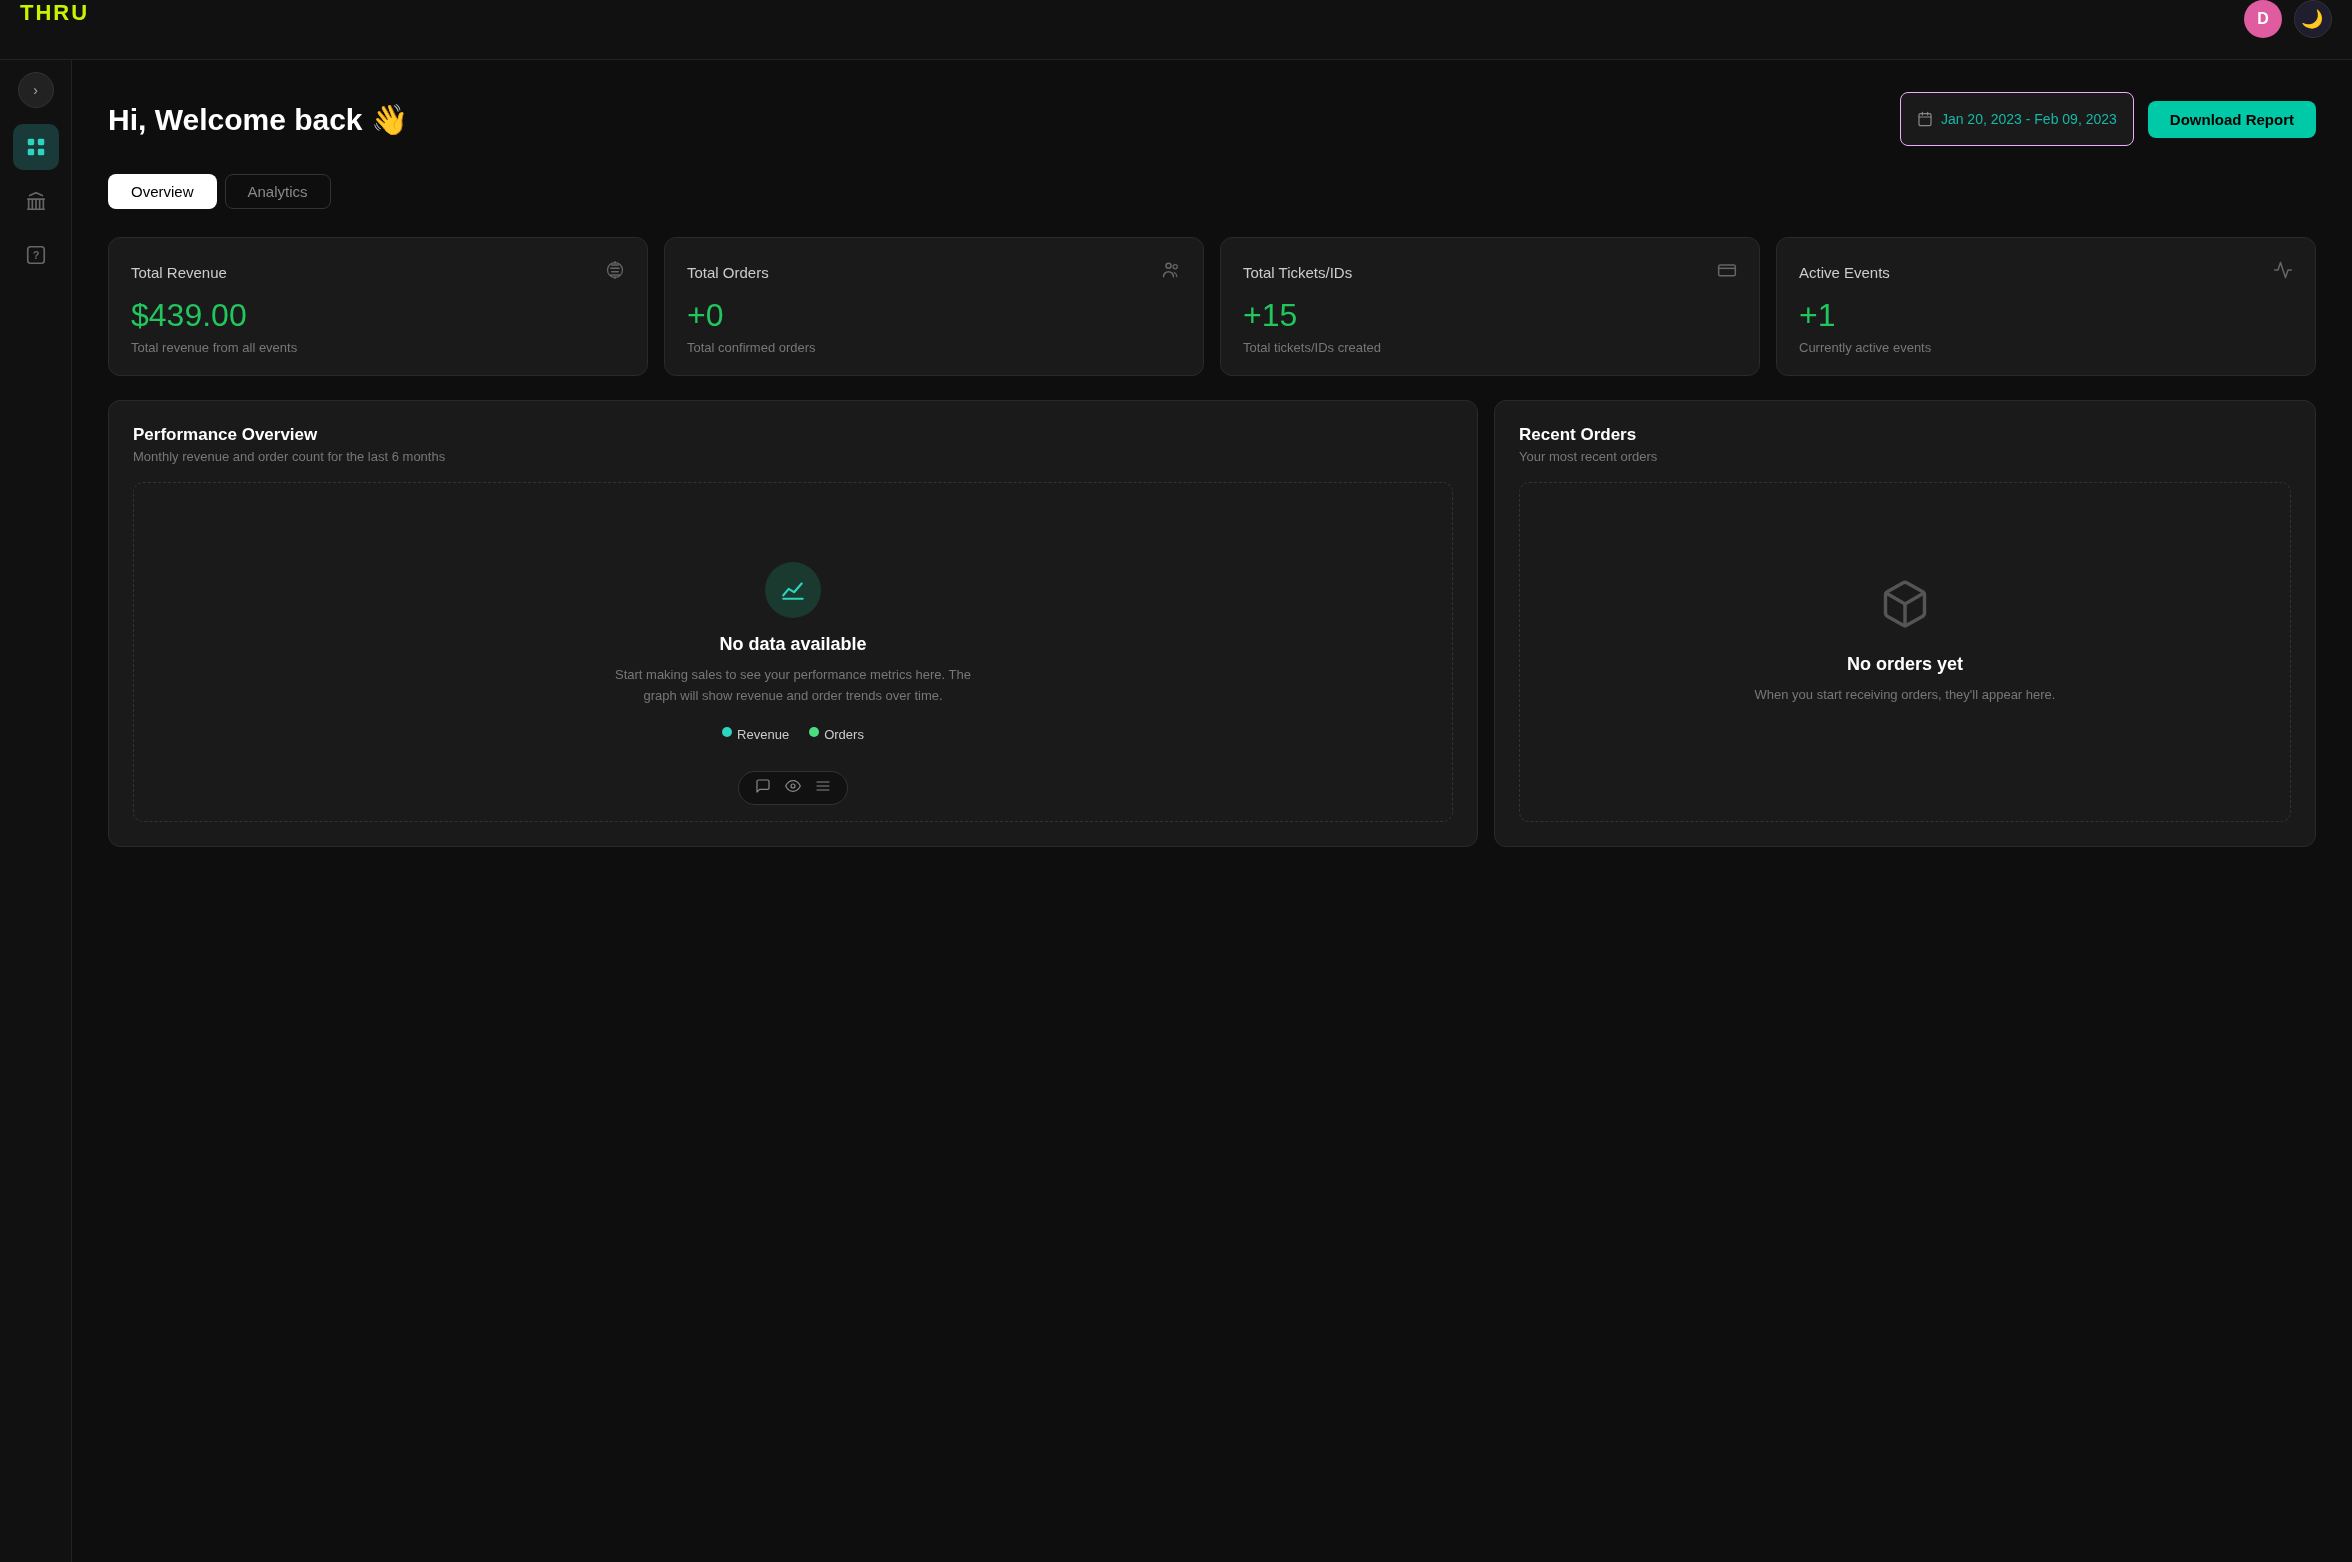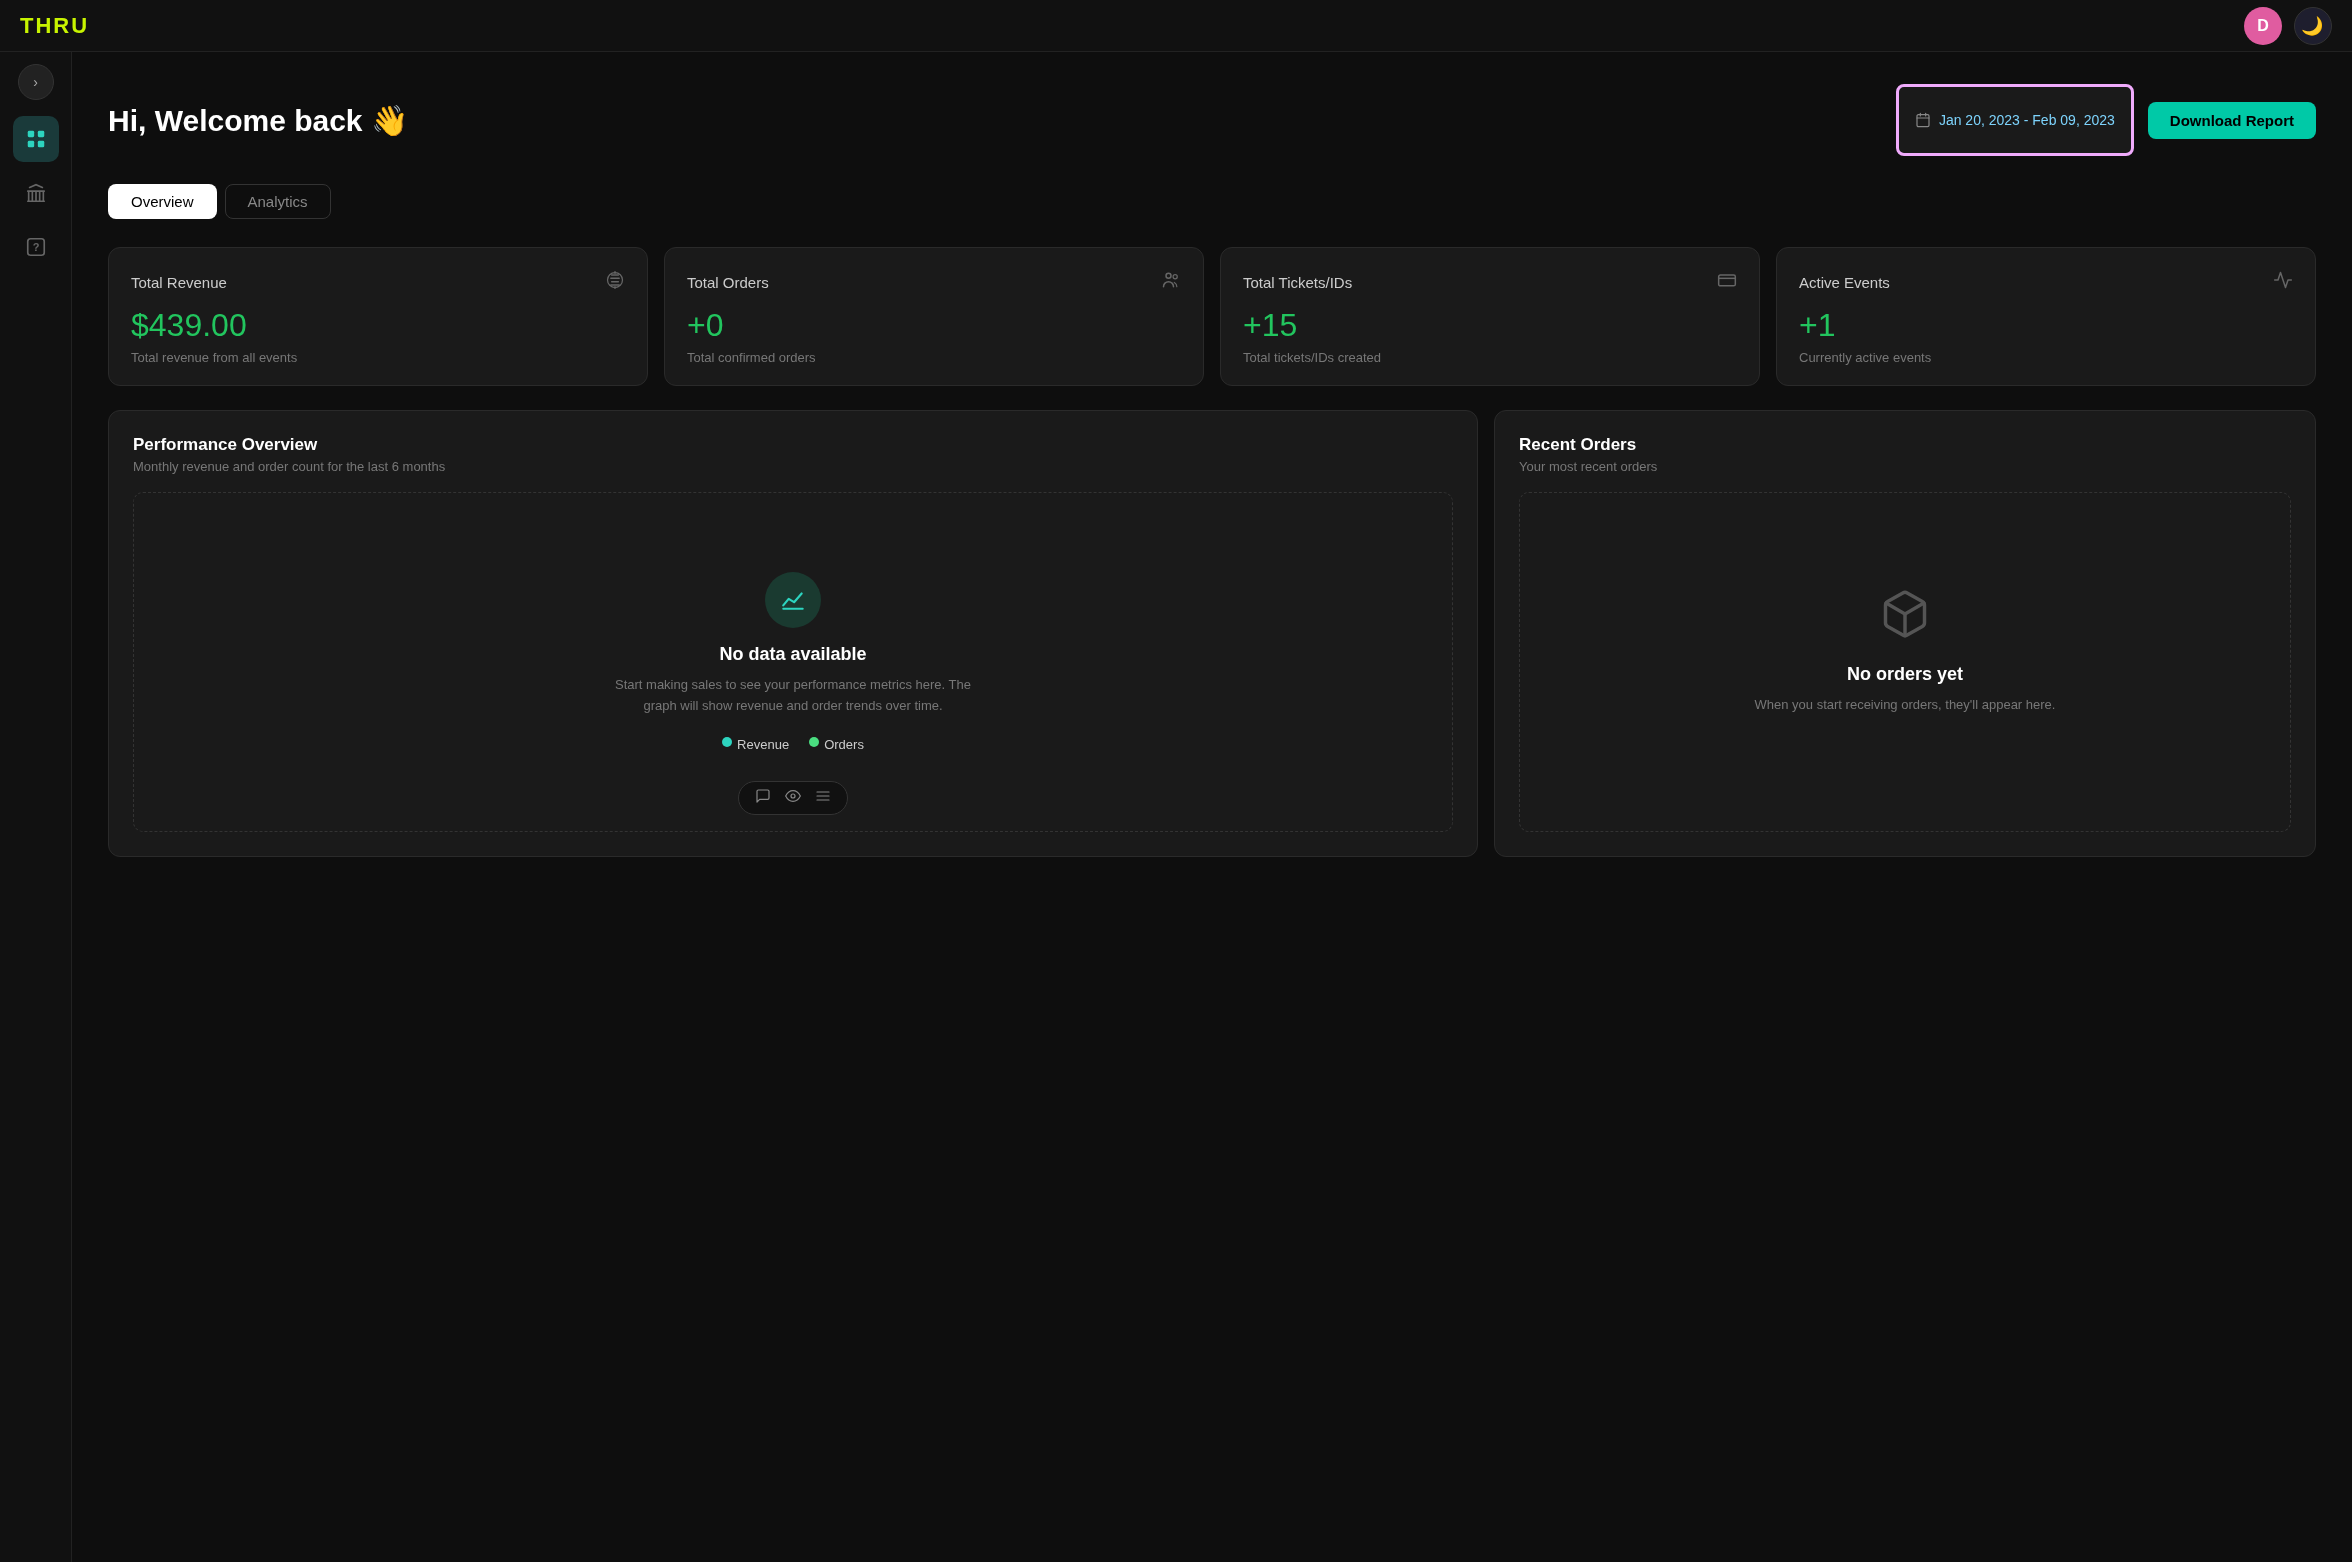--- a/index.html
+++ b/index.html
@@ -7,25 +7,25 @@
       background: #0e0e0e;
       color: #fff;
       font-family: -apple-system, BlinkMacSystemFont, 'Segoe UI', sans-serif;
       min-height: 100vh;
       display: flex;
       flex-direction: column;
     }
 
     
     .topnav {
-      height: 52px;
+      height: 60px;
       background: #111;
       border-bottom: 1px solid #222;
       display: flex;
-      align-items: center;
+      align-items: flex-start;
       justify-content: space-between;
       padding: 0 20px;
       flex-shrink: 0;
     }
     .logo {
       font-size: 22px;
       font-weight: 900;
       color: #c8f400;
       letter-spacing: 2px;
     }
@@ -120,25 +120,25 @@
     .header-actions {
       display: flex;
       align-items: center;
       gap: 14px;
     }
     .date-range {
       display: flex;
       align-items: center;
       gap: 8px;
       background: #1a1a1a;
-      border: 3px solid #f0abfc;
+      border: 1px solid #f0abfc;
       border-radius: 8px;
-      padding: 25px 16px;
+      padding: 18px 16px;
       font-size: 14px;
-      color: #7dd3fc;
+      color: #14b8a6;
       cursor: pointer;
     }
     .date-range svg { color: #888; }
     .download-btn {
       background: #00c9a7;
       color: #000;
       border: none;
       border-radius: 8px;
       padding: 10px 22px;
       font-size: 15px;

